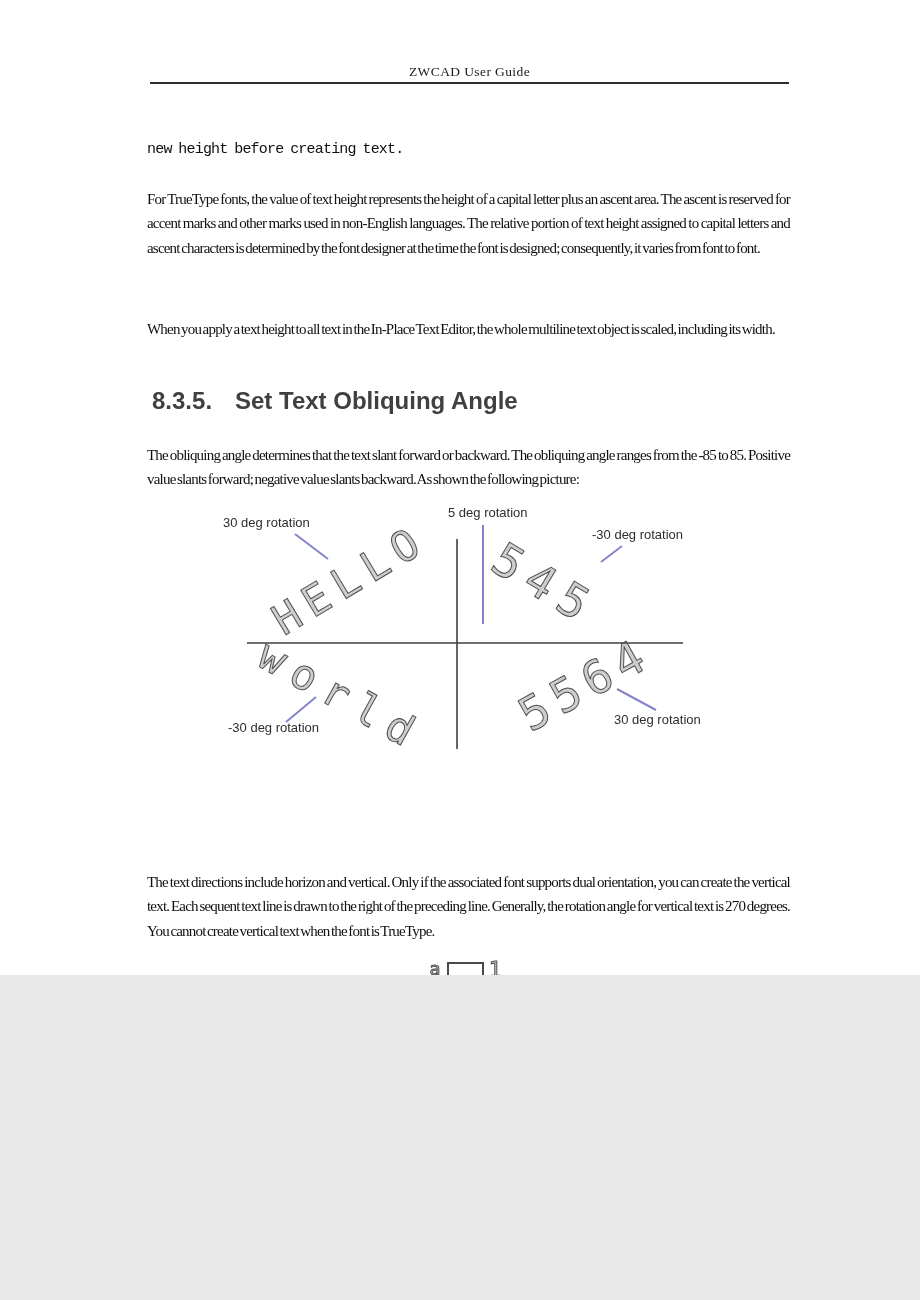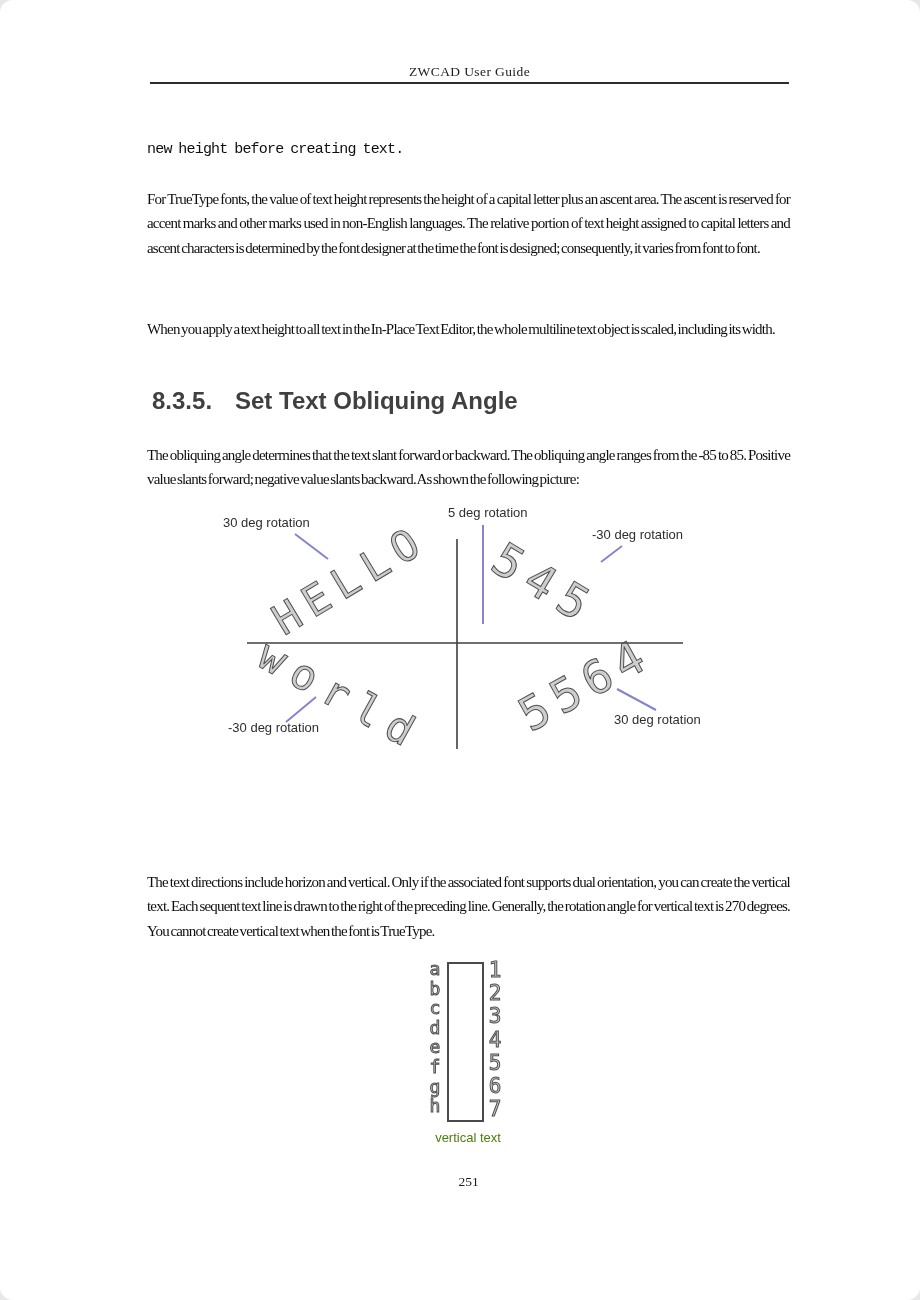--- a/index.html
+++ b/index.html
@@ -1,19 +1,19 @@
 <!DOCTYPE html>
 <html><head>
 <meta charset="utf-8">
 <style>
   html,body{margin:0;padding:0;background:#e8e8e8;}
   .page{
-    position:relative;width:920px;height:1300px;background:#ffffff;
+    position:relative;width:920px;height:975px;background:#ffffff;
     margin:0 auto;overflow:hidden;
-    font-family:"Liberation Serif", serif;color:#111;border-radius:13px;
+    font-family:"Liberation Serif", serif;color:#111;
   }
   .abs{position:absolute;}
   
   .hdr-title{
     left:150px;top:64px;width:639px;text-align:center;
     font-size:13.5px;color:#1c1c1c;letter-spacing:.4px;
   }
   .hdr-rule{left:150px;top:82px;width:639px;height:2px;background:#2d2d2d;}
   
   .para{

